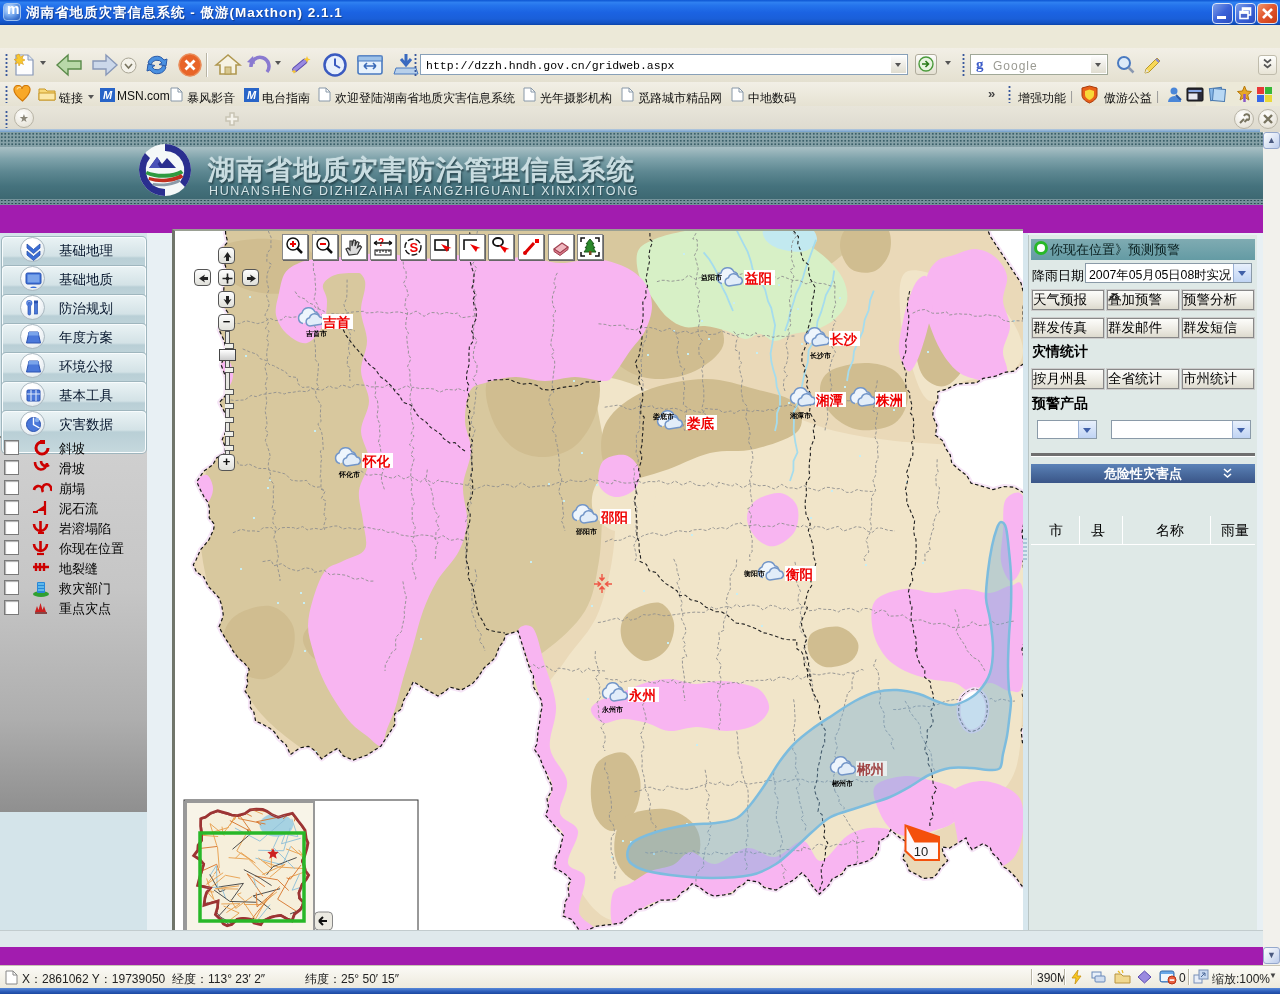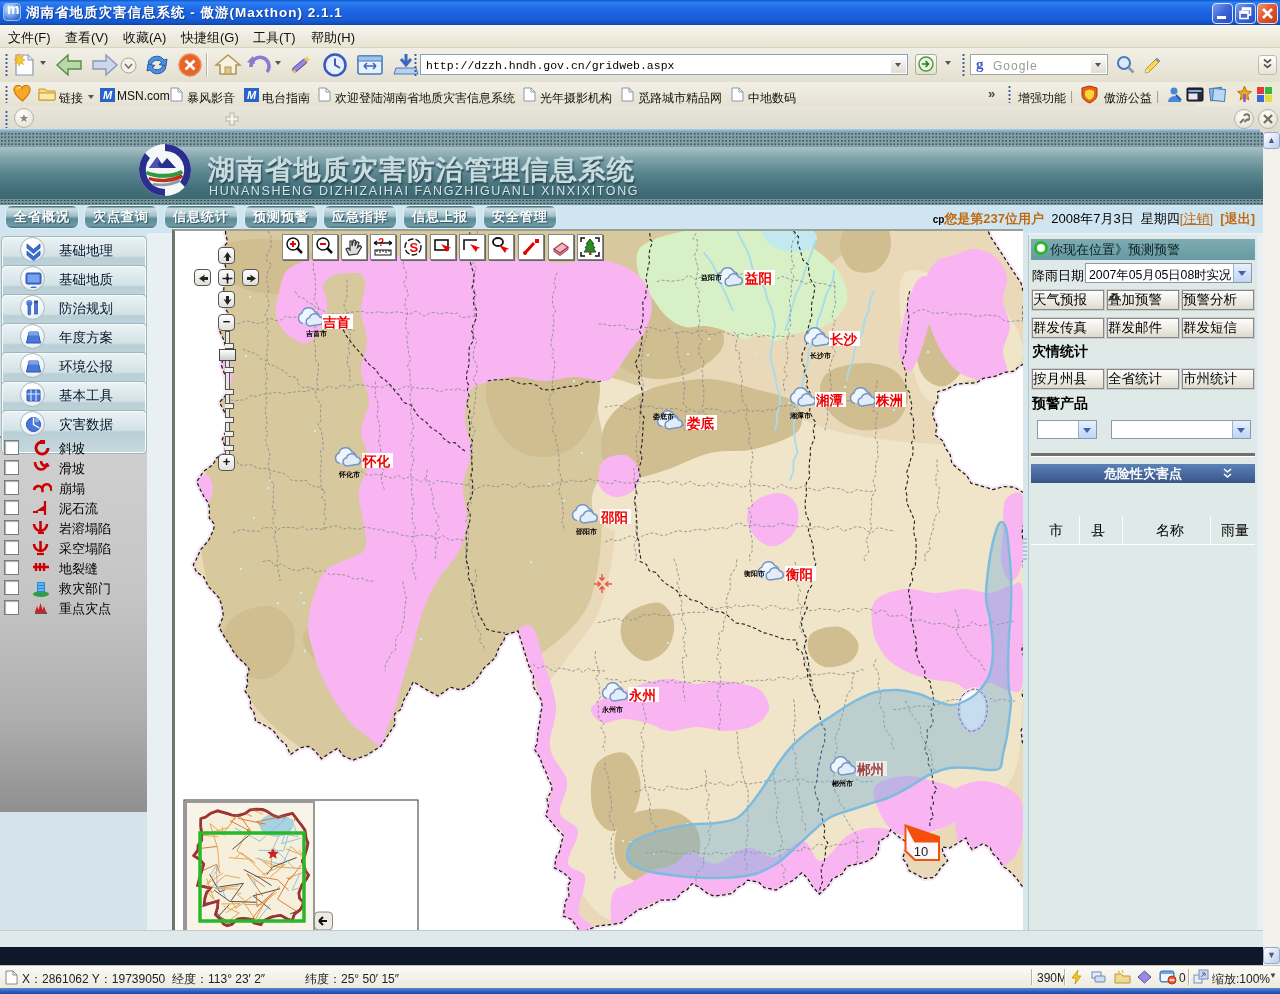--- a/index.html
+++ b/index.html
@@ -26,21 +26,21 @@
 #linksbar{position:absolute;left:0;top:82px;width:1196px;height:24px;background:linear-gradient(180deg,#f2efe6,#e6e2d2);}
 .ltext{position:absolute;top:6px;font-size:12px;color:#111;white-space:nowrap;}
 
 #tabbar{position:absolute;left:0;top:106px;width:1280px;height:26px;background:linear-gradient(180deg,#e8e5da,#dddace);}
 #tabline{position:absolute;left:0;top:23px;width:1260px;height:3px;background:linear-gradient(180deg,#b7cade,#6f9ecd);}
 #activetab{position:absolute;left:38px;top:1px;width:180px;height:24px;background:linear-gradient(180deg,#fdfeff 0%,#dce9f5 30%,#c8dcee 100%);border:1px solid #8ca8c4;border-bottom:none;border-radius:5px 5px 0 0;box-sizing:border-box;margin-top:25px;}
 #activetab span{position:absolute;left:11px;top:4px;font-size:12.5px;font-weight:bold;color:#000;}
 #activetab .tx{position:absolute;right:8px;top:3px;color:#4a7ab2;font-weight:bold;font-size:12px;}
 .circbtn{position:absolute;width:20px;height:20px;border-radius:50%;background:radial-gradient(circle at 40% 30%,#ffffff,#e9e6dc 70%,#d4d0c2 100%);border:1px solid #b8b4a6;box-sizing:border-box;color:#8a8678;text-align:center;line-height:18px;font-size:11px;}
 
-#page{position:absolute;left:0;top:132px;width:1263px;height:833px;background:#0f172a;overflow:hidden;}
+#page{position:absolute;left:0;top:132px;width:1263px;height:833px;background:#a21caf;overflow:hidden;}
 #dots1{position:absolute;left:0;top:0;width:1263px;height:15px;background:#86a2a8;background-image:radial-gradient(#3a5f68 1px,transparent 1.1px);background-size:3.5px 3.5px;}
 #hdrband{position:absolute;left:0;top:15px;width:1263px;height:52px;background:linear-gradient(180deg,#a9c0c5 0%,#7fa3ab 22%,#5d8791 48%,#45727d 75%,#3d6872 100%);}
 #dots2{position:absolute;left:0;top:67px;width:1263px;height:6px;background:#74929a;background-image:radial-gradient(#284a52 1px,transparent 1.1px);background-size:3.5px 3px;}
 #hdrtitle{position:absolute;left:208px;top:20px;font-size:27px;font-weight:bold;color:#c9dde1;letter-spacing:1.5px;text-shadow:1px 2px 2px #26444c, 0 0 1px #e8f4f6;white-space:nowrap;}
 #hdreng{position:absolute;left:209px;top:52px;font-size:12.5px;color:#d4e4e7;letter-spacing:1.6px;text-shadow:1px 1px 1px #2c4a52;white-space:nowrap;}
 #hdrtrap{position:absolute;left:785px;top:44px;width:345px;height:23px;background:linear-gradient(180deg,#c2cfd6,#93aab6);clip-path:polygon(28px 0,100% 0,100% 100%,0 100%);}
 #hdrtrap span{position:absolute;top:4px;font-size:12.5px;color:#fff;}
 
 #navbar{position:absolute;left:0;top:73px;width:1263px;height:28px;background:#cfe6f2;}
 .navbtn{position:absolute;top:0px;width:74px;height:24px;border-radius:7px;border:1px solid #dff0f2;box-sizing:border-box;
@@ -119,28 +119,20 @@
       </div>
   <div class="winbtn" id="btnmax"><svg width="13" height="13" viewBox="0 0 13 13" style="margin-top:3px">
           <rect x="3.5" y="1" width="8" height="7" fill="none" stroke="#fff" stroke-width="1.6"></rect>
           <rect x="3.5" y="1" width="8" height="2.4" fill="#fff"></rect>
           <rect x="1" y="4.5" width="8" height="7" fill="#4a66cc" stroke="#fff" stroke-width="1.6"></rect>
           <rect x="1" y="4.5" width="8" height="2.4" fill="#fff"></rect>
         </svg></div>
   <div class="winbtn" id="btncls"><svg width="13" height="13" viewBox="0 0 13 13" style="margin-top:3px">
           <path d="M2,2 l9,9 m0,-9 l-9,9" stroke="#fff" stroke-width="2.6"></path>
         </svg></div>
- </div>
- <div id="menubar">
-  <span style="left:8px">文件(F)</span>
-      <span style="left:65px">查看(V)</span>
-      <span style="left:123px">收藏(A)</span>
-  <span style="left:181px">快捷组(G)</span>
-      <span style="left:253px">工具(T)</span>
-      <span style="left:311px">帮助(H)</span>
  </div>
 
  <div id="toolbar">
       <div style="position:absolute;left:1258px;top:7px;width:19px;height:20px;background:linear-gradient(180deg,#fefefc,#e8e4d6);border:1px solid #c0bcac;border-radius:3px;box-sizing:border-box;text-align:center;"><svg width="11" height="12" viewBox="0 0 11 12" style="margin-top:2px">
           <path d="M2,1.5 l3.5,3 3.5,-3 M2,6.5 l3.5,3 3.5,-3" stroke="#555" stroke-width="1.7" fill="none"></path>
         </svg></div>
   <div class="grip" style="left:5px;top:5px;height:24px;"></div>
   <svg style="position:absolute;left:12px;top:4px" width="24" height="26" viewBox="0 0 24 26">
    <path d="M4,3 h12 l5,5 v15 h-17 z" fill="#fdfdff" stroke="#8898b8" stroke-width="1.2"></path>
         <path d="M16,3 v5 h5" fill="#dde6f2" stroke="#8898b8"></path>
@@ -332,30 +324,20 @@
 <svg width="58" height="58" viewBox="0 0 58 58">
 <circle cx="29" cy="29" r="26" fill="#f4f8f8"></circle>
 <path d="M29,3 a26,26 0 0 1 26,26 c0,6 -2,12 -6,17 l-5,-5 a19,19 0 0 0 -15,-31 z" fill="#2a2f8f"></path>
 <path d="M29,55 a26,26 0 0 1 -26,-26 c0,-6 2,-12 6,-17 l5,5 a19,19 0 0 0 15,31 z" fill="#2a2f8f"></path>
 <path d="M13,27 l8,-11 5,7 5,-6 9,10 z" fill="#2a2f8f"></path>
 <path d="M21,16 l3,4 -2.5,3 2.8,4 h-11 z" fill="#4a52b8"></path>
 <path d="M11,30 a23,10 0 0 0 34,-1 l2.5,3 a24,11 0 0 1 -38,1 z" fill="#2e9a40"></path>
 <path d="M13,36 a23,10 0 0 0 32,-3 l2.5,3 a24,11 0 0 1 -35,3 z" fill="#c03020"></path>
 <path d="M17,42 a22,9 0 0 0 26,-4 l1.5,2.5 a23,10 0 0 1 -28,4 z" fill="#8a9aa8"></path>
 </svg></div>
-  <div id="navbar">
-   <div class="navbtn" style="left:5px">全省概况</div>
-   <div class="navbtn" style="left:84px">灾点查询</div>
-   <div class="navbtn" style="left:164px">信息统计</div>
-   <div class="navbtn" style="left:244px">预测预警</div>
-   <div class="navbtn" style="left:323px">应急指挥</div>
-   <div class="navbtn" style="left:403px">信息上报</div>
-   <div class="navbtn" style="left:483px">安全管理</div>
-   <div id="userinfo"><b style="font-size:10px">cp</b><span class="o">您是第237位用户</span>&nbsp; 2008年7月3日 &nbsp;星期四<span class="lk">[注销]</span> &nbsp;<span class="o">[退出]</span></div>
-  </div>
   <div id="content">
    <div id="sidebar">
           <div id="chkpanel"></div>
           <div class="sbtn" style="top:4px">
             <div class="ic"><svg width="25" height="25" viewBox="0 0 25 25">
                 <path d="M6,6 l6.5,5.5 6.5,-5.5 0,4 -6.5,5.5 -6.5,-5.5 z M6,13 l6.5,5.5 6.5,-5.5 0,4 -6.5,5.5 -6.5,-5.5 z" fill="#3a6ed8" stroke="#2850a8" stroke-width="0.8"></path>
               </svg></div>
             <div class="txt">基础地理</div>
           </div>
           <div class="sbtn" style="top:33px">
@@ -441,21 +423,21 @@
               <path d="M8,15 h6" stroke="#cc0000" stroke-width="2"></path>
             </svg>
             <div class="lb">岩溶塌陷</div>
           </div>
           <div class="chkrow" style="top:305px">
             <div class="cb"></div>
             <svg width="22" height="19" viewBox="0 0 22 19">
               <path d="M4,6 a6.5,7 0 0 0 13,0 m-6.5,-3 v11" fill="none" stroke="#cc0000" stroke-width="2.6"></path>
               <path d="M7,16 h7" stroke="#cc0000" stroke-width="2.2"></path>
             </svg>
-            <div class="lb">采空塌陷</div>
+            <div class="lb">你现在位置</div>
           </div>
           <div class="chkrow" style="top:325px">
             <div class="cb"></div>
             <svg width="22" height="19" viewBox="0 0 22 19">
               <path d="M3,9 h16 M6,5 v8 M10,5 v8 M14,5 v8" stroke="#cc0000" stroke-width="2.4"></path>
             </svg>
             <div class="lb">地裂缝</div>
           </div>
           <div class="chkrow" style="top:345px">
             <div class="cb"></div>

